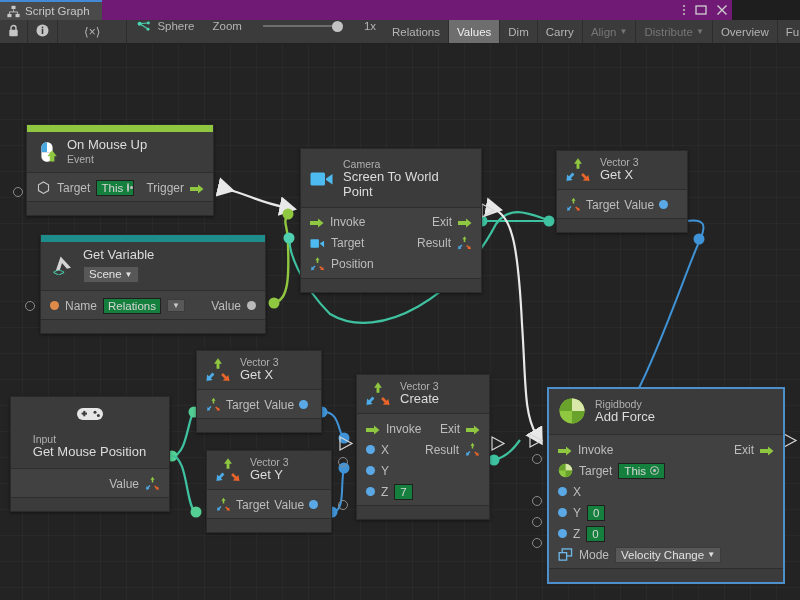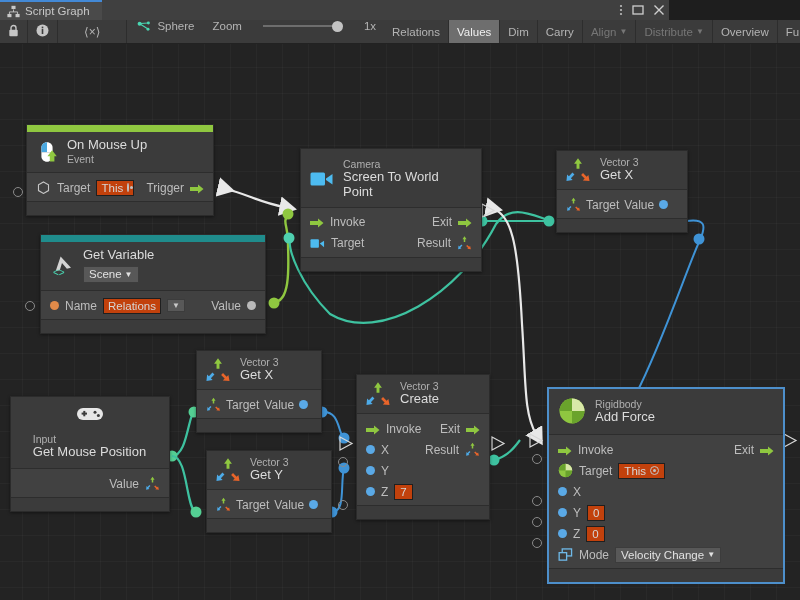--- a/index.html
+++ b/index.html
@@ -6,22 +6,22 @@
   html, body {
     width: 800px; height: 600px; overflow: hidden;
     background: #1e1e1e;
     font-family: "Liberation Sans", sans-serif;
     -webkit-font-smoothing: antialiased;
   }
   #app { position: relative; width: 800px; height: 600px; overflow: hidden; }
 
   
   .titlebar {
-    position: absolute; left: 0; top: 0; width: 669px; height: 20px;
-    background: #404040;
+    position: absolute; left: 0; top: 0; width: 732px; height: 20px;
+    background: #701a75;
   }
   .tab {
     position: absolute; left: 0; top: 0; height: 20px;
     background: #4a4a4a; border-top: 2px solid #4389d6;
     display: flex; align-items: center; gap: 5px; padding: 0 12px 0 7px;
     color: #c8c8c8; font-size: 11.5px; white-space: nowrap;
   }
   .tab .glyph { display: inline-flex; align-items: center; }
   .win-btns {
     position: absolute; right: 4px; top: 0; height: 20px;
@@ -78,21 +78,21 @@
   }
   .node .head .titles { display: flex; flex-direction: column; line-height: 1.15; }
   .node .head .sub { font-size: 10.5px; color: #b0b0b0; }
   .node .head .main { font-size: 13px; color: #dcdcdc; }
   .node .body { border-top: 1px solid #2d2d2d; padding: 4px 0 3px 0; background: #414141; }
   .node .foot { height: 14px; background: #3b3b3b; border-top: 1px solid #2d2d2d; }
   .row { display: flex; align-items: center; min-height: 21px; padding: 0 9px; gap: 6px; }
   .row .spacer { flex: 1 1 auto; }
   .lbl { color: #bdbdbd; font-size: 12px; white-space: nowrap; }
   .field {
-    background: #c2410c; border: 1px solid #1f1f1f; color: #d6d6d6;
+    background: #15803d; border: 1px solid #1f1f1f; color: #d6d6d6;
     font-size: 11.5px; padding: 1px 5px; display: inline-flex; align-items: center; gap: 4px;
     min-width: 14px; justify-content: center;
   }
   .dropdown {
     background: #585858; border: 1px solid #3c3c3c; color: #e2e2e2;
     font-size: 11.5px; padding: 1px 5px; display: inline-flex; align-items: center; gap: 0;
   }
   .dd-btn { background:#585858; border:1px solid #3c3c3c; padding: 1px 4px; display:inline-flex; align-items:center; }
   .radio { width: 9px; height: 9px; border-radius: 50%; border: 1.4px solid #c2c2c2; display:inline-block; position: relative; }
   .radio::after { content:''; position:absolute; left:2px; top:2px; width:3px; height:3px; border-radius:50%; background:#c2c2c2; }
@@ -391,20 +391,30 @@
           <span class="spacer"></span>
           <span class="lbl">Result</span>
           <span class="ico">
             <svg width="16" height="16" viewBox="0 0 16 16">
               <path d="M8 0.8l2.2 3.2H8.8v3H7.2v-3H5.8z" fill="#8fc740"></path>
               <path d="M1.2 14.6l0.4-3.9 1 1 2.1-2.1 1.1 1.1-2.1 2.1 1 1z" fill="#4dabe8"></path>
               <path d="M14.8 14.6l-3.9-0.4 1-1-2.1-2.1 1.1-1.1 2.1 2.1 1-1z" fill="#e8642a"></path>
             </svg>
           </span>
         </div>
+        <div class="row">
+          <span class="ico">
+            <svg width="16" height="16" viewBox="0 0 16 16">
+              <path d="M8 0.8l2.2 3.2H8.8v3H7.2v-3H5.8z" fill="#8fc740"></path>
+              <path d="M1.2 14.6l0.4-3.9 1 1 2.1-2.1 1.1 1.1-2.1 2.1 1 1z" fill="#4dabe8"></path>
+              <path d="M14.8 14.6l-3.9-0.4 1-1-2.1-2.1 1.1-1.1 2.1 2.1 1-1z" fill="#e8642a"></path>
+            </svg>
+          </span>
+          <span class="lbl">Position</span>
+        </div>
       </div>
       <div class="foot"></div>
     </div>
 
     <div class="node" style="left:556px; top:106px; width:132px;">
       <div class="head" style="padding:5px 10px 6px 8px;">
         <span class="ico" style="width:26px;height:26px;">
           <svg width="26" height="26" viewBox="0 0 16 16">
             <path d="M8 0.8l2.4 3.4H8.9v3.1H7.1V4.2H5.6z" fill="#8fc740"></path>
             <path d="M0.9 14.8l0.4-4.1 1.1 1.1 2.2-2.2 1.2 1.2-2.2 2.2 1.1 1.1z" fill="#4dabe8"></path>

